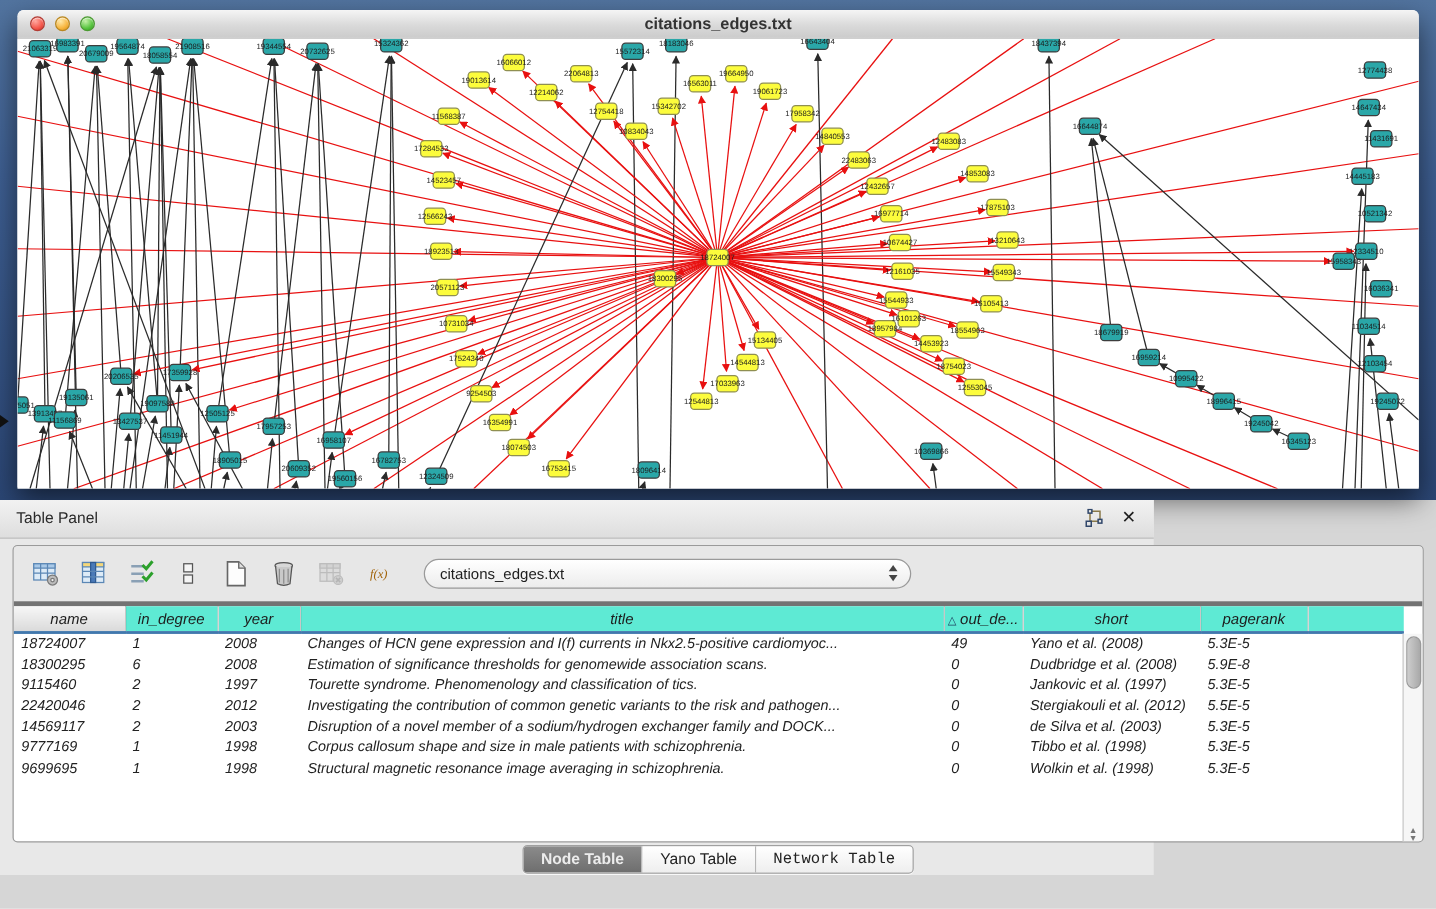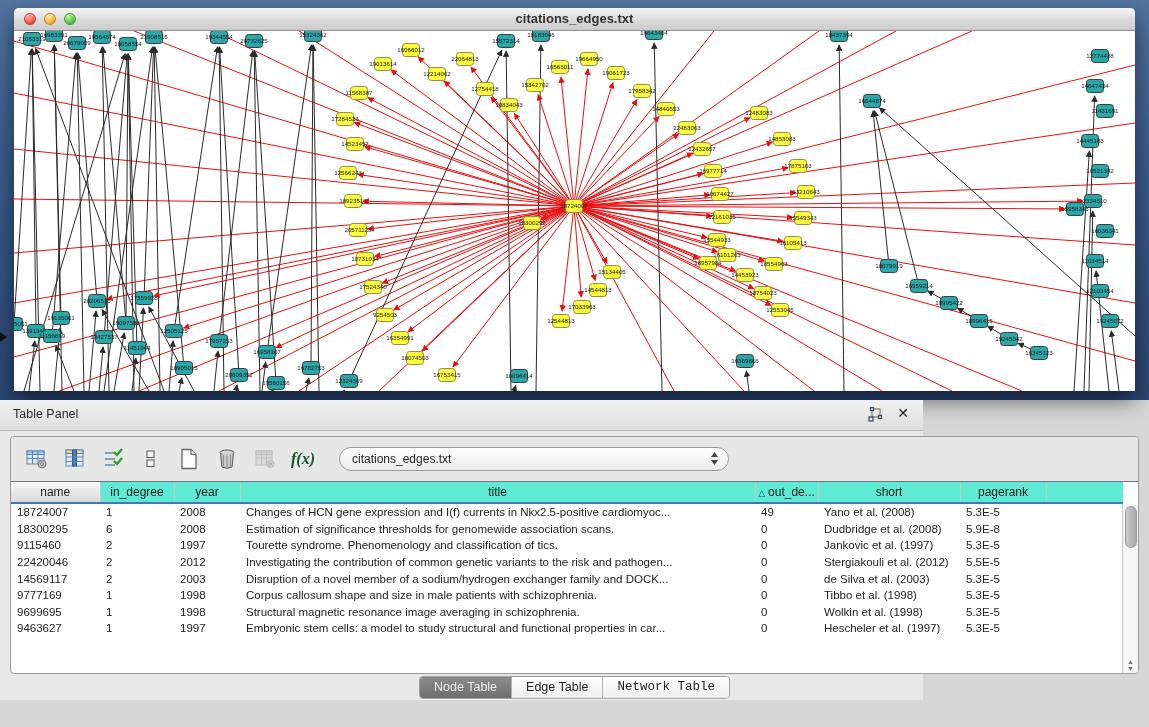--- a/index.html
+++ b/index.html
@@ -57,30 +57,30 @@
   .tp-container{
     position:absolute;left:10px;top:36px;width:1127px;height:236px;
     background:#ffffff;border:1px solid #9a9a9a;border-radius:4px;
     overflow:hidden;
   }
   .tp-toolbar{
     height:44px;background:#e7e7e7;display:flex;align-items:center;gap:6px;padding-left:10px;
   }
   .tbtn{width:32px;height:32px;display:flex;align-items:center;justify-content:center;cursor:pointer;}
   .tbtn.disabled{opacity:.45;}
-  .fx{font-family:"Liberation Serif","DejaVu Serif",serif;font-style:italic;font-size:16px;font-weight:bold;color:#14532d;}
+  .fx{font-family:"Liberation Serif","DejaVu Serif",serif;font-style:italic;font-size:10px;font-weight:normal;color:#a16207;}
   .combo{
     margin-left:14px;width:388px;height:22px;border:1px solid #9a9a9a;border-radius:12px;
     background:linear-gradient(180deg,#ffffff,#ececec);
     display:flex;align-items:center;position:relative;cursor:pointer;
   }
   .combo .val{font-size:12px;color:#1e1e1e;padding-left:12px;}
   .combo .arrows{position:absolute;right:9px;top:3px;}
   
-  .tp-table-wrap{position:relative;height:192px;border-top:1px solid #737373;}
+  .tp-table-wrap{position:relative;height:192px;border-top:4px solid #737373;font-style:italic;}
   table.data{border-collapse:collapse;table-layout:fixed;width:1112px;}
   col.c0{width:89px}col.c1{width:74px}col.c2{width:66px}col.c3{width:515px}
   col.c4{width:63px}col.c5{width:142px}col.c6{width:86px}col.c7{width:77px}
   thead th{
     height:20px;background:#5eead4;font-size:12px;font-weight:normal;color:#1d1d1d;
     border-right:1px solid rgba(0,0,0,.22);border-bottom:2px solid #4178ad;
     overflow:hidden;white-space:nowrap;text-align:center;padding:0 2px;cursor:pointer;
   }
   thead th.sel{background:linear-gradient(180deg,#f7f7f7,#dadada);}
   thead th:last-child{border-right:none;}
@@ -103,21 +103,21 @@
   .tp-tabs{position:absolute;left:0;top:274px;width:1149px;height:26px;display:flex;justify-content:center;}
   .seg{
     display:flex;height:21px;margin-top:2px;border:1px solid #a0a0a0;border-radius:4px;overflow:hidden;
     box-shadow:0 1px 0 rgba(255,255,255,.7);
   }
   .seg .tab{
     padding:0 14px;font-size:12.5px;line-height:21px;color:#222;
     background:linear-gradient(180deg,#ffffff,#eeeeee);border-right:1px solid #b5b5b5;cursor:pointer;
   }
   .seg .tab:last-child{border-right:none;font-family:Liberation Mono, monospace;}
-  .seg .tab.sel{background:linear-gradient(180deg,#8b8b8b,#6e6e6e);color:#ececec;}
+  .seg .tab.sel{background:linear-gradient(180deg,#8b8b8b,#6e6e6e);color:#ececec;font-weight:bold;}
 </style>
 </head>
 <body>
 
 <div class="desktop">
   <div class="net-window">
     <div class="titlebar">
       <div class="lights">
         <span class="light red"></span>
         <span class="light yellow"></span>
@@ -853,40 +853,30 @@
             <tr>
               <td>9699695</td>
               <td>1</td>
               <td>1998</td>
               <td>Structural magnetic resonance image averaging in schizophrenia.</td>
               <td>0</td>
               <td class="center">Wolkin et al. (1998)</td>
               <td>5.3E-5</td>
               <td></td>
             </tr>
-            <tr>
-              <td>9463627</td>
-              <td>1</td>
-              <td>1997</td>
-              <td>Embryonic stem cells: a model to study structural and functional properties in car...</td>
-              <td>0</td>
-              <td class="center">Hescheler et al. (1997)</td>
-              <td>5.3E-5</td>
-              <td></td>
-            </tr>
           </tbody>
       </table>
       <div class="vscroll">
         <div class="vthumb"></div>
         <div class="varrows">▲<br>▼</div>
       </div>
     </div>
   </div>
 
   <div class="tp-tabs">
     <div class="seg" id="tabSeg">
         <div class="tab sel">Node Table</div>
-        <div class="tab">Edge Table</div>
+        <div class="tab">Yano Table</div>
         <div class="tab">Network Table</div>
       </div>
   </div>
 
 </div>
 
 </body></html>

